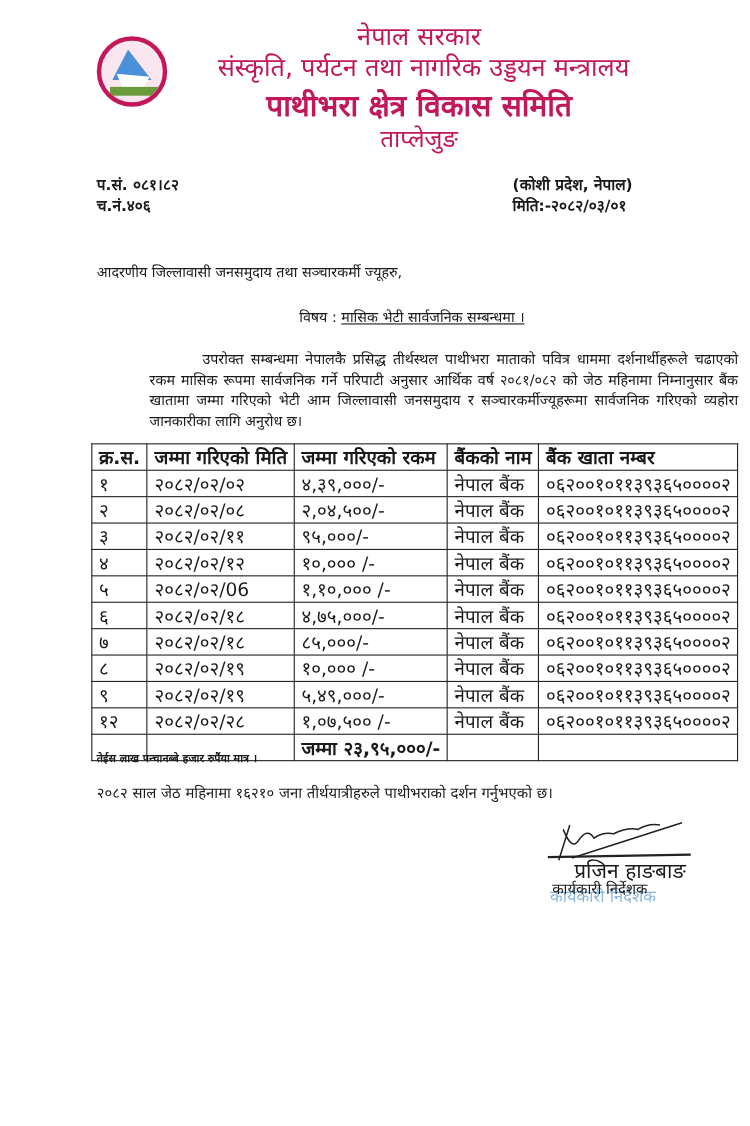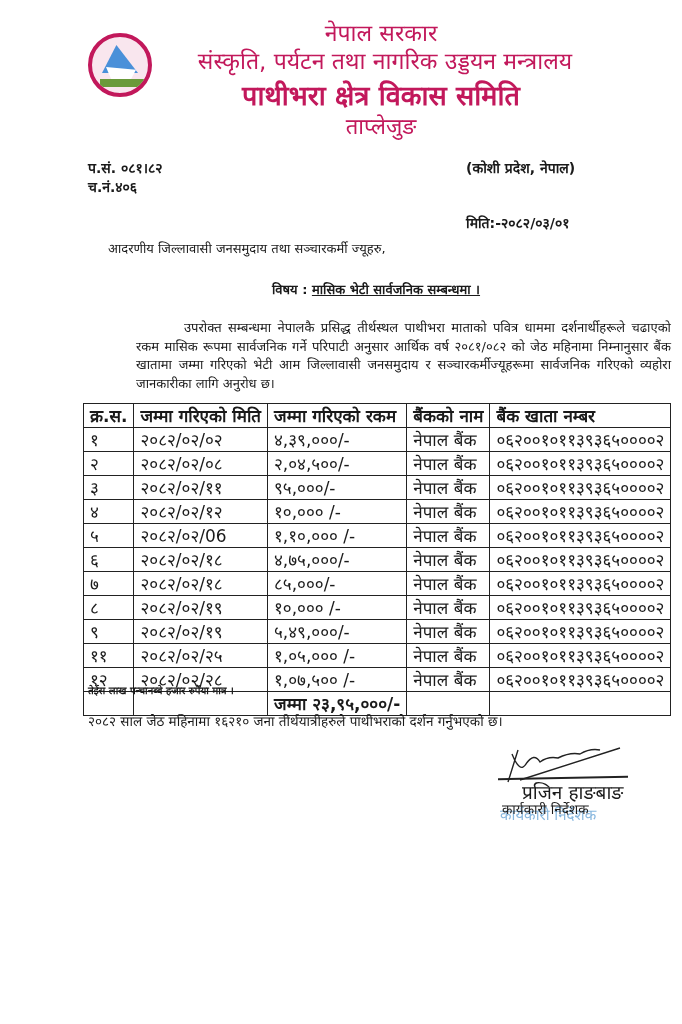--- a/index.html
+++ b/index.html
@@ -41,25 +41,25 @@
   <div class="grass"></div>
 </div>
 <div class="head-line" id="h1">नेपाल सरकार</div>
 <div class="head-line" id="h2">संस्कृति, पर्यटन तथा नागरिक उड्डयन मन्त्रालय</div>
 <div class="head-line" id="h3">पाथीभरा क्षेत्र विकास समिति</div>
 <div class="head-line" id="h4">ताप्लेजुङ</div>
 
 <div class="ref" style="left:88px; top:158px;">प.सं. ०८१।८२</div>
 <div class="ref" style="left:88px; top:177px;">च.नं.४०६</div>
 <div class="ref" style="left:466px; top:158px;">(कोशी प्रदेश, नेपाल)</div>
-<div class="ref" style="left:466px; top:177px;margin-top:36px;">मिति:-२०८२/०३/०१</div>
+<div class="ref" style="left:466px; top:177px;">मिति:-२०८२/०३/०१</div>
 
-<div class="body-text" style="left:88px; top:240px;margin-left:20px;">आदरणीय जिल्लावासी जनसमुदाय तथा सञ्चारकर्मी ज्यूहरु,</div>
+<div class="body-text" style="left:88px; top:240px;">आदरणीय जिल्लावासी जनसमुदाय तथा सञ्चारकर्मी ज्यूहरु,</div>
 
-<div class="body-text" style="left:252px; top:281px; font-weight:bold;padding-left:20px;">
+<div class="body-text" style="left:252px; top:281px; font-weight:normal;padding-left:20px;">
   <span>विषय :</span>
   <span style="text-decoration:underline;">मासिक भेटी सार्वजनिक सम्बन्धमा ।</span>
 </div>
 
 <div class="para" style="top:319px;margin-left:48px;"><span class="indent"></span><span>उपरोक्त सम्बन्धमा नेपालकै प्रसिद्ध तीर्थस्थल पाथीभरा माताको पवित्र धाममा दर्शनार्थीहरूले चढाएको रकम मासिक रूपमा सार्वजनिक गर्ने परिपाटी अनुसार आर्थिक वर्ष २०८१/०८२ को जेठ महिनामा निम्नानुसार बैंक खातामा जम्मा गरिएको भेटी आम जिल्लावासी जनसमुदाय र सञ्चारकर्मीज्यूहरूमा सार्वजनिक गरिएको व्यहोरा जानकारीका लागि अनुरोध छ।</span></div>
 
 <table class="main">
   <thead>
     <tr>
       <th class="c1">क्र.स.</th>
@@ -127,27 +127,20 @@
         <td>०६२००१०११३९३६५००००२</td>
       </tr>
       <tr>
         <td>९</td>
         <td>२०८२/०२/१९</td>
         <td>५,४९,०००/-</td>
         <td>नेपाल बैंक</td>
         <td>०६२००१०११३९३६५००००२</td>
       </tr>
       <tr>
-        <td>११</td>
-        <td>२०८२/०२/२५</td>
-        <td>१,०५,००० /-</td>
-        <td>नेपाल बैंक</td>
-        <td>०६२००१०११३९३६५००००२</td>
-      </tr>
-      <tr>
         <td>१२</td>
         <td>२०८२/०२/२८</td>
         <td>१,०७,५०० /-</td>
         <td>नेपाल बैंक</td>
         <td>०६२००१०११३९३६५००००२</td>
       </tr>
     </tbody>
   <tfoot>
     <tr>
       <td></td>

